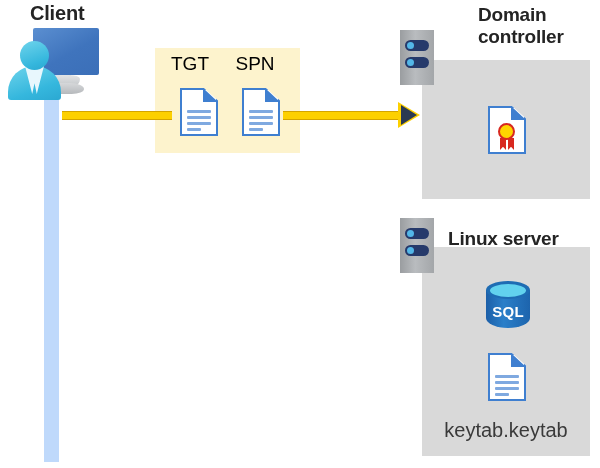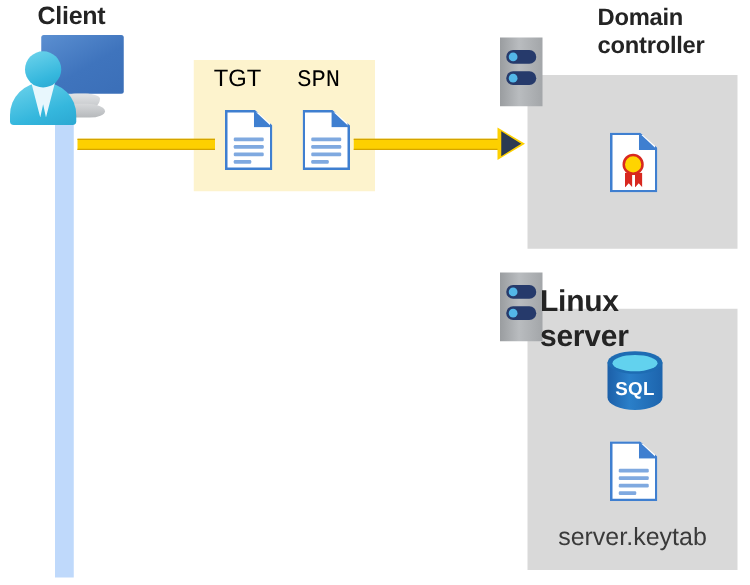--- a/index.html
+++ b/index.html
@@ -35,23 +35,23 @@
     top: 2px;
     font-size: 20px;
   }
   #dc-title {
     left: 478px;
     top: 4px;
     font-size: 19px;
     width: 130px;
   }
   #linux-title {
-    left: 432px;
+    left: 448px;
     top: 228px;
-    font-size: 24px;
+    font-size: 19px;
     width: 140px;
   }
 
   
   #client-lifeline {
     left: 44px;
     top: 74px;
     width: 15px;
     height: 388px;
     background: #bfd9fb;
@@ -201,21 +201,21 @@
     height: 3px;
     background: #7fa9e0;
     border-radius: 1px;
   }
   .doc-icon .l1 { top: 22px; width: 24px; }
   .doc-icon .l2 { top: 28px; width: 24px; }
   .doc-icon .l3 { top: 34px; width: 24px; }
   .doc-icon .l4 { top: 40px; width: 14px; }
 
   #tgt-label { left: 166px; top: 53px; width: 48px; }
-  #spn-label { left: 230px; top: 53px; width: 50px; font-family: Liberation Mono, monospace; }
+  #spn-label { left: 230px; top: 53px; width: 50px; }
   #tgt-doc   { left: 180px; top: 88px; }
   #spn-doc   { left: 242px; top: 88px; }
 
   
   .rack {
     position: absolute;
     width: 34px;
     height: 55px;
     background: linear-gradient(90deg, #9a9da0 0%, #b9bcbf 45%, #a3a6a9 100%);
   }
@@ -399,15 +399,15 @@
 
   <div class="doc-icon" id="keytab-doc">
     <div class="page"></div>
     <div class="fold"></div>
     <div class="line l1"></div>
     <div class="line l2"></div>
     <div class="line l3"></div>
     <div class="line l4"></div>
   </div>
 
-  <div id="keytab-label">server.keytab</div>
+  <div id="keytab-label">keytab.keytab</div>
 
 </div>
 
 </body></html>

